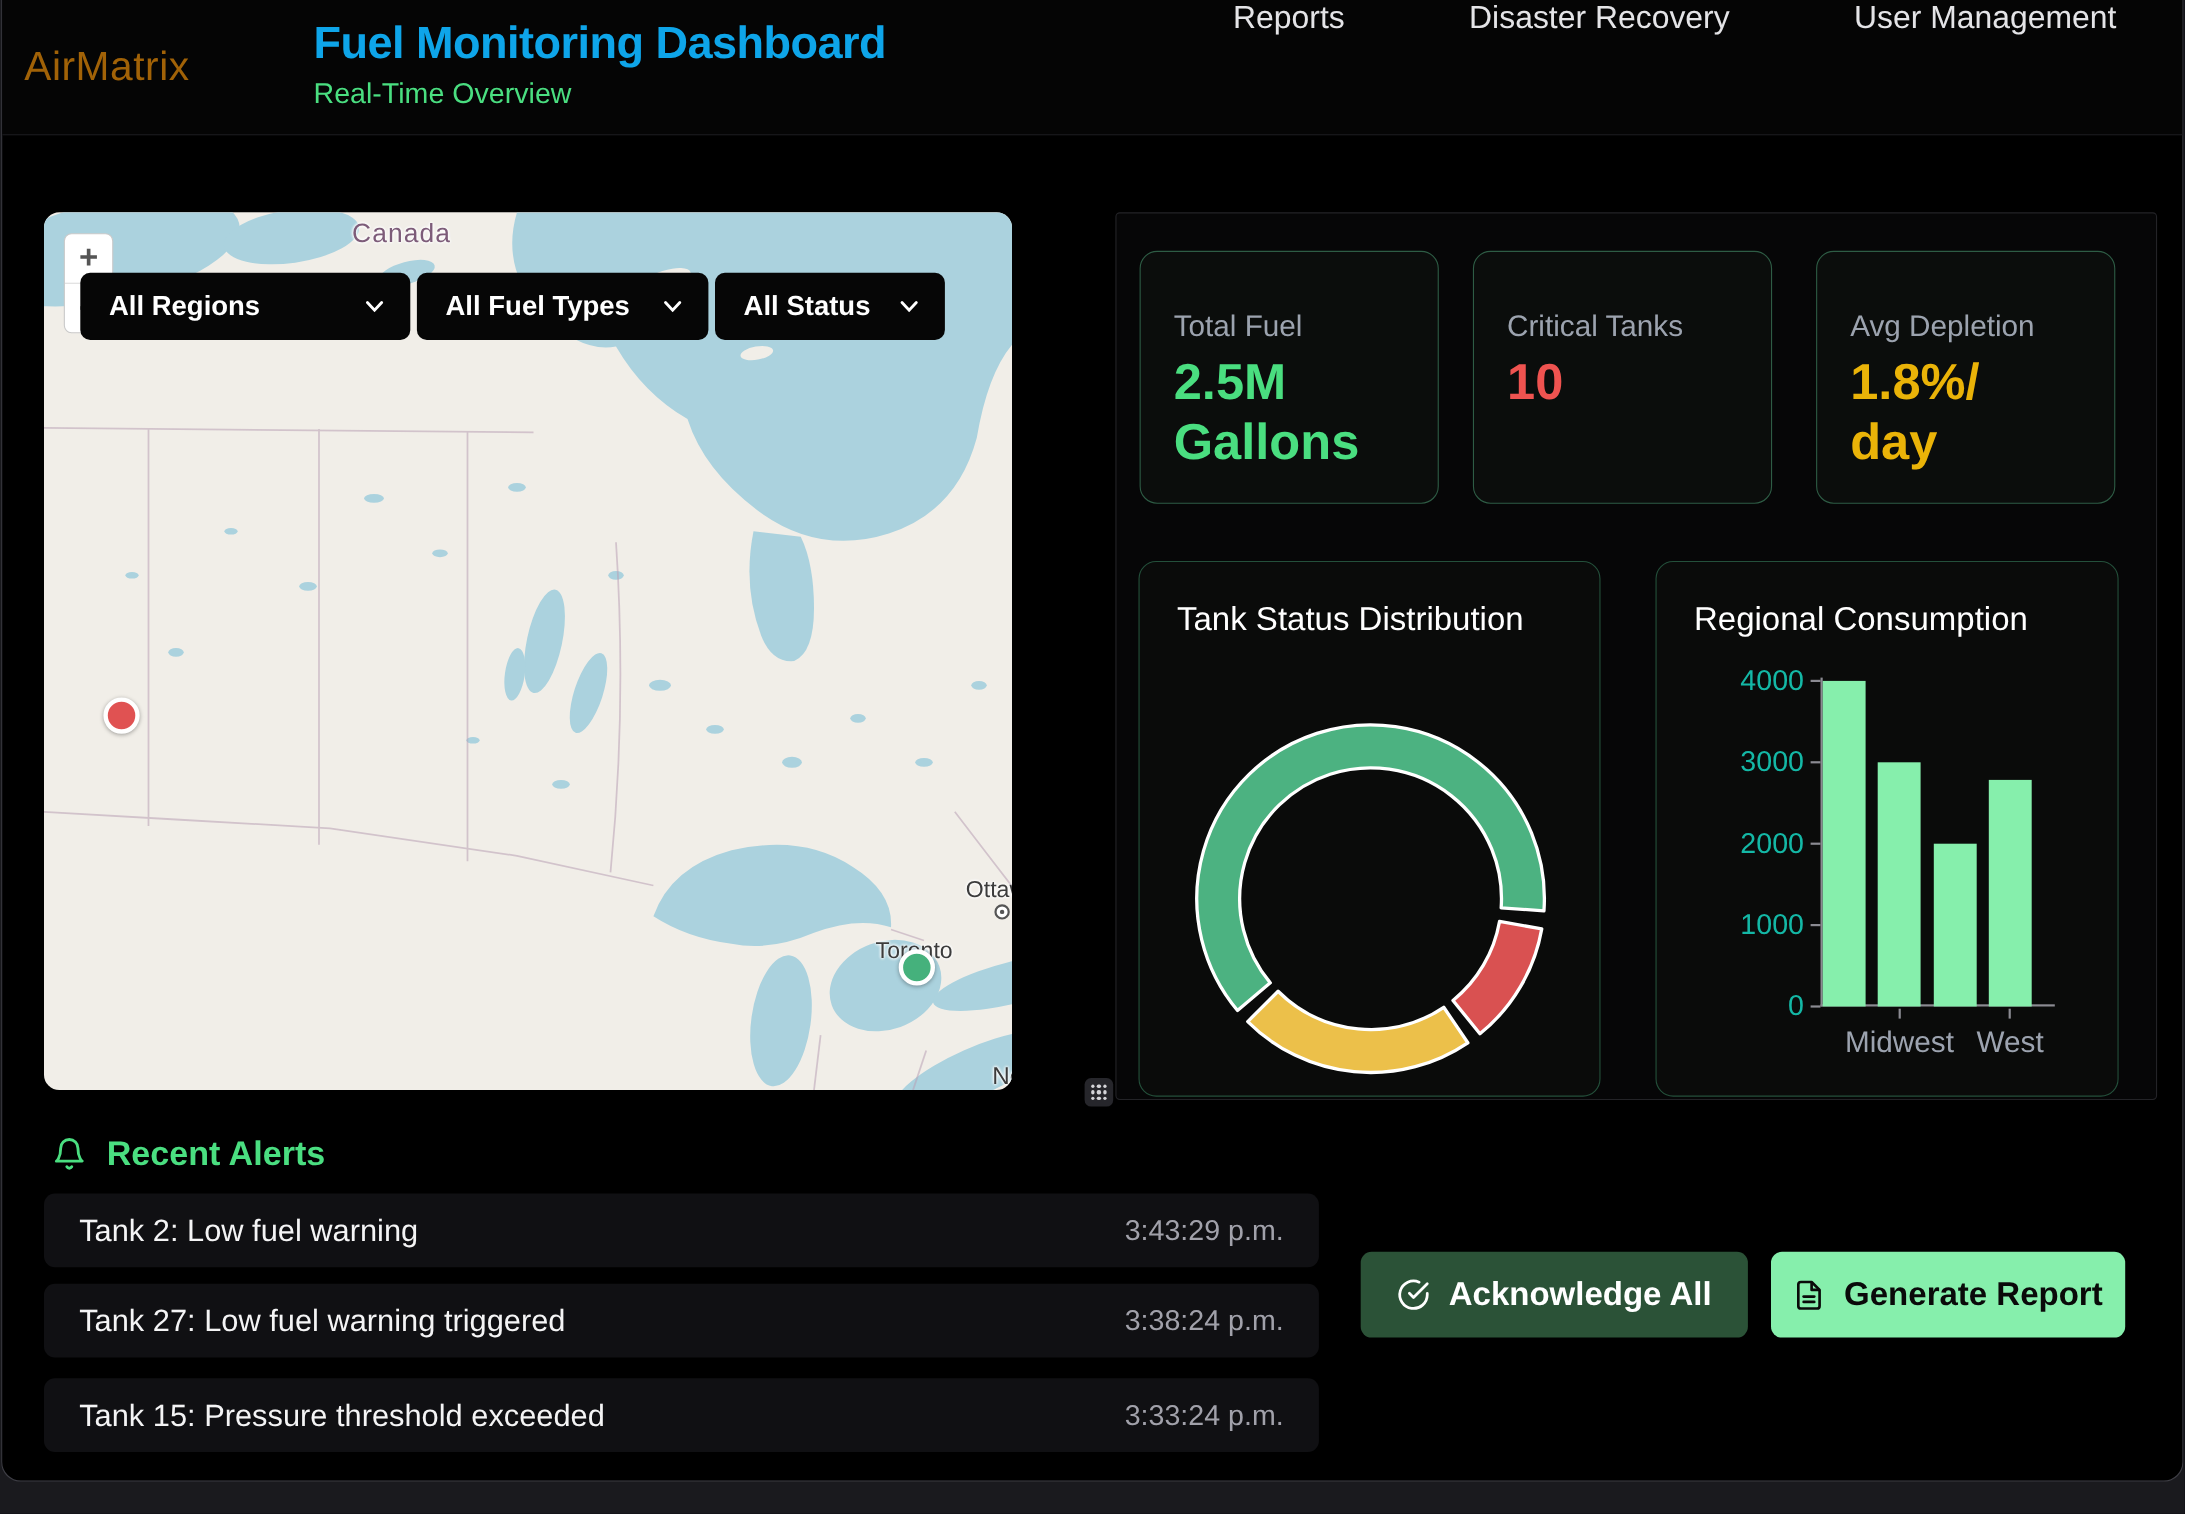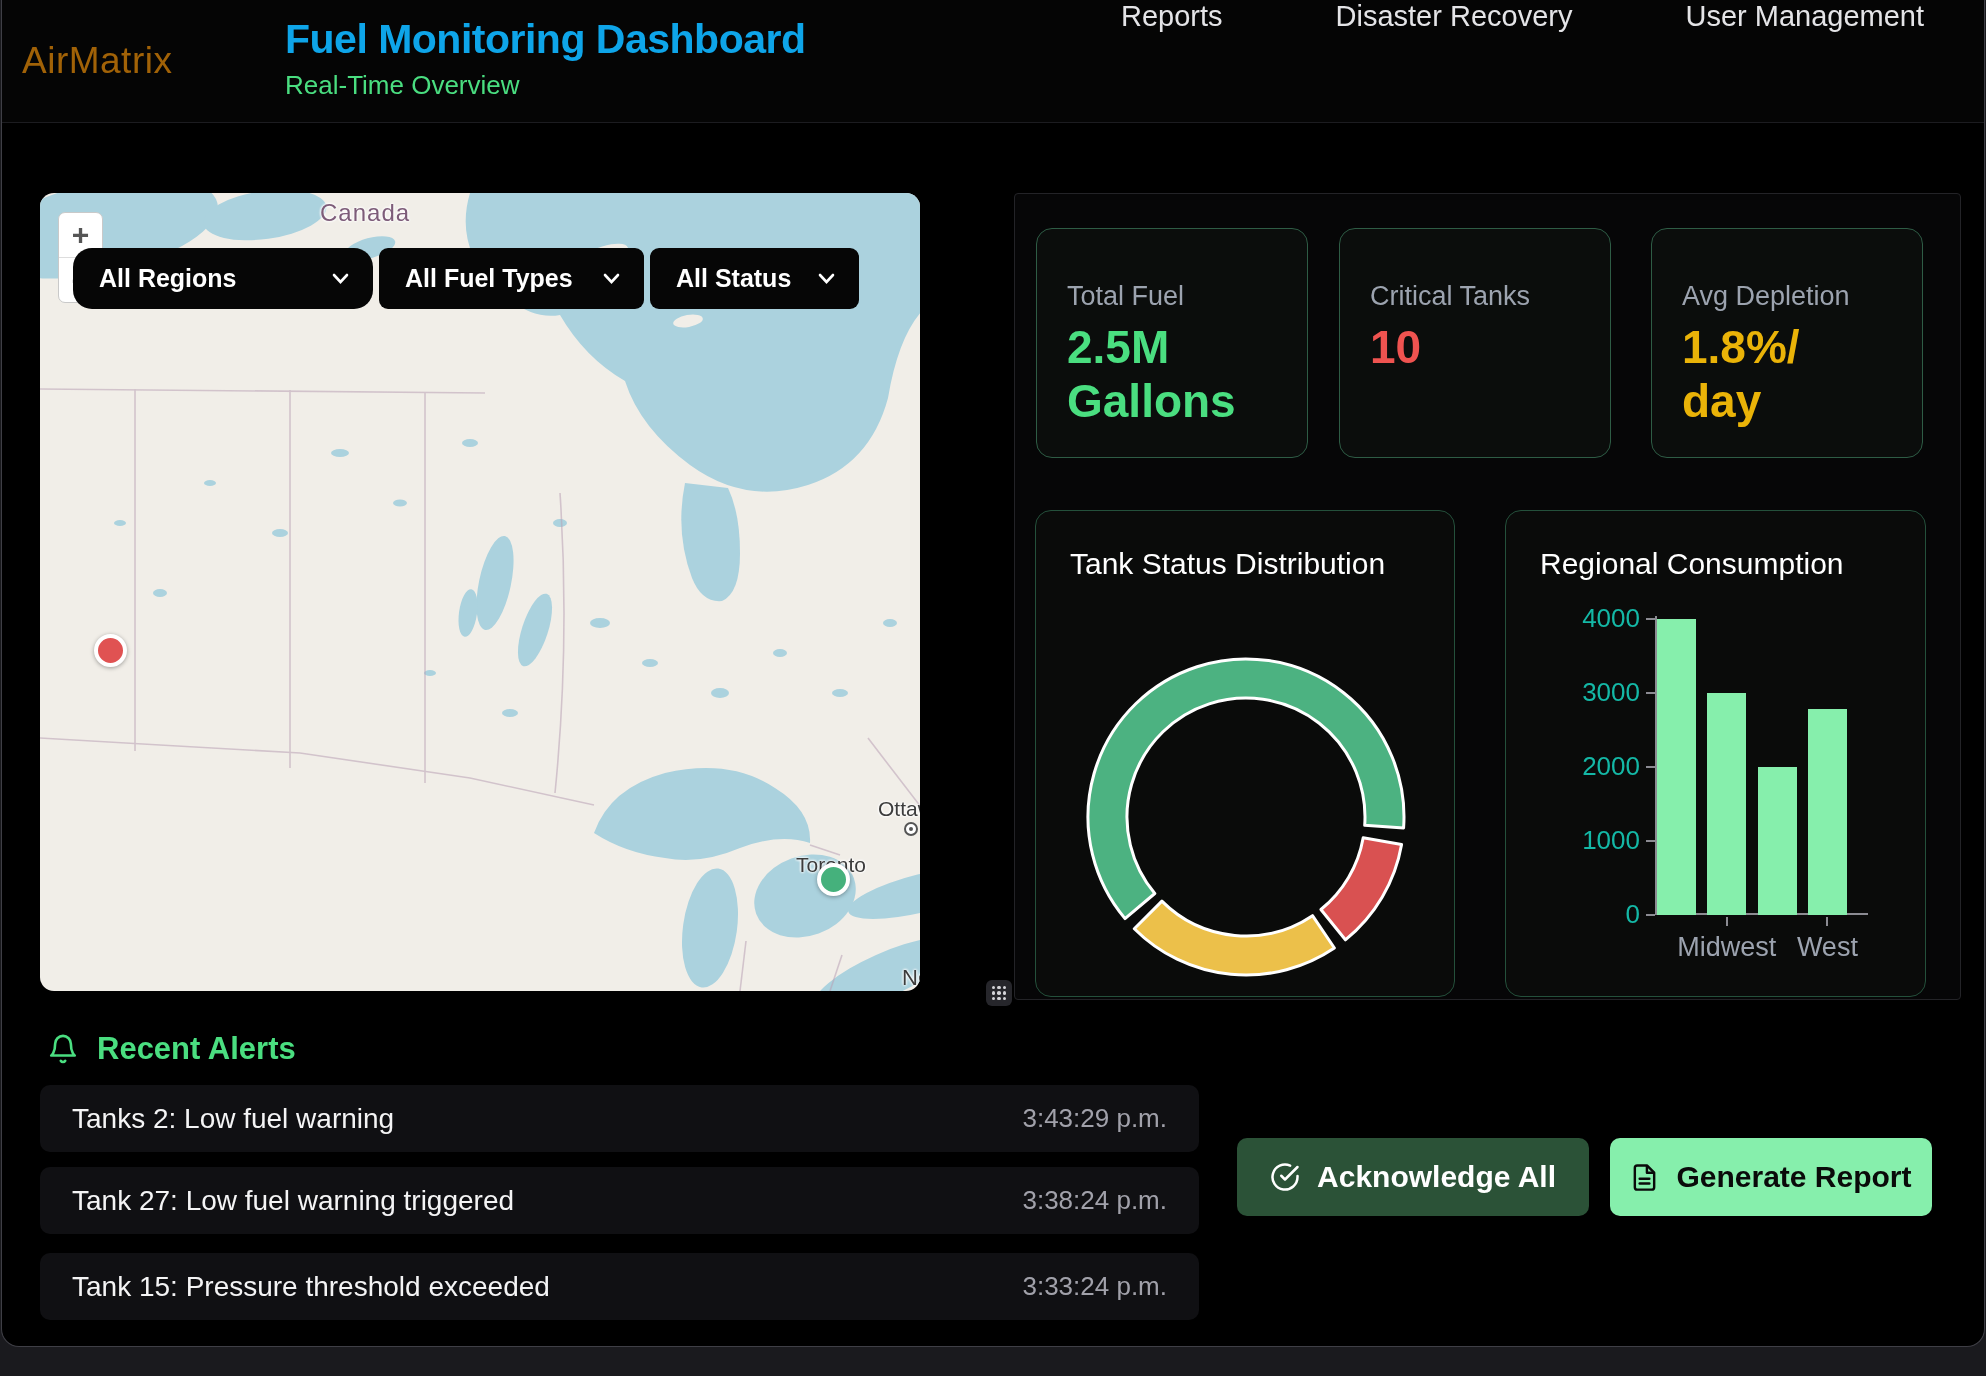--- a/index.html
+++ b/index.html
@@ -27,21 +27,21 @@
             box-shadow:0 1px 4px rgba(0,0,0,.35); cursor:pointer; }
   .zoom-ctl { position:absolute; left:18px; top:19px; width:45px; height:91px; background:#fff;
               border:1px solid #c9c9c9; border-radius:7px; overflow:hidden; z-index:2; }
   .zoom-btn { width:100%; height:45px; display:flex; align-items:center; justify-content:center;
               font-size:30px; font-weight:bold; color:#555; cursor:pointer; }
   .zoom-btn:first-child { border-bottom:1px solid #ddd; }
   .filters { position:absolute; left:33px; top:55px; display:flex; gap:6px; z-index:3; }
   .filter { height:61px; background:#060606; border-radius:9px; color:#fff; display:flex; align-items:center;
             gap:24px; padding:0 24px 0 26px; font-size:25px; font-weight:bold; cursor:pointer; }
   .filter svg { flex:0 0 auto; }
-  .f1{ width:300px;border-radius:19px; } .f2{ width:265px; } .f3{ width:209px; }
+  .f1{ width:300px; } .f2{ width:265px; } .f3{ width:209px; }
   .filter span { flex:1; }
   .drag-handle { position:absolute; left:946px; top:787px; width:26px; height:26px; background:#26262b;
                  border-radius:6px; z-index:4; display:grid; grid-template-columns:repeat(3,1fr); padding:5px; cursor:grab; }
   .drag-handle i { width:3.5px; height:3.5px; background:#d4d4d8; border-radius:50%; margin:auto; }
 
   
   .right-panel { position:absolute; left:1012px; top:193px; width:947px; height:807px; background:#060607;
                  border:1px solid #232327; border-radius:4px;padding-left:42px; }
   .stat-card { position:absolute; top:34px; width:272px; height:230px; background:#0b0d0c;
                border:1px solid #2e5c45; border-radius:16px; padding:52px 28px 0 30px; }
@@ -258,21 +258,21 @@
 
   <div class="alerts-header">
     <svg width="32" height="34" viewBox="0 0 24 26">
       <path d="M18 9 A6 6 0 0 0 6 9 c0 7 -3 9 -3 9 h18 s-3 -2 -3 -9" fill="none" stroke="#4ade80" stroke-width="2" stroke-linecap="round" stroke-linejoin="round"></path>
       <path d="M13.7 22 a2 2 0 0 1 -3.4 0" fill="none" stroke="#4ade80" stroke-width="2" stroke-linecap="round"></path>
     </svg>
     <div class="alerts-title">Recent Alerts</div>
   </div>
 
   <div class="alert-row ar1">
-    <div class="alert-msg">Tanks 2: Low fuel warning</div>
+    <div class="alert-msg">Tank 2: Low fuel warning</div>
     <div class="alert-time">3:43:29 p.m.</div>
   </div>
   <div class="alert-row ar2">
     <div class="alert-msg">Tank 27: Low fuel warning triggered</div>
     <div class="alert-time">3:38:24 p.m.</div>
   </div>
   <div class="alert-row ar3">
     <div class="alert-msg">Tank 15: Pressure threshold exceeded</div>
     <div class="alert-time">3:33:24 p.m.</div>
   </div>

